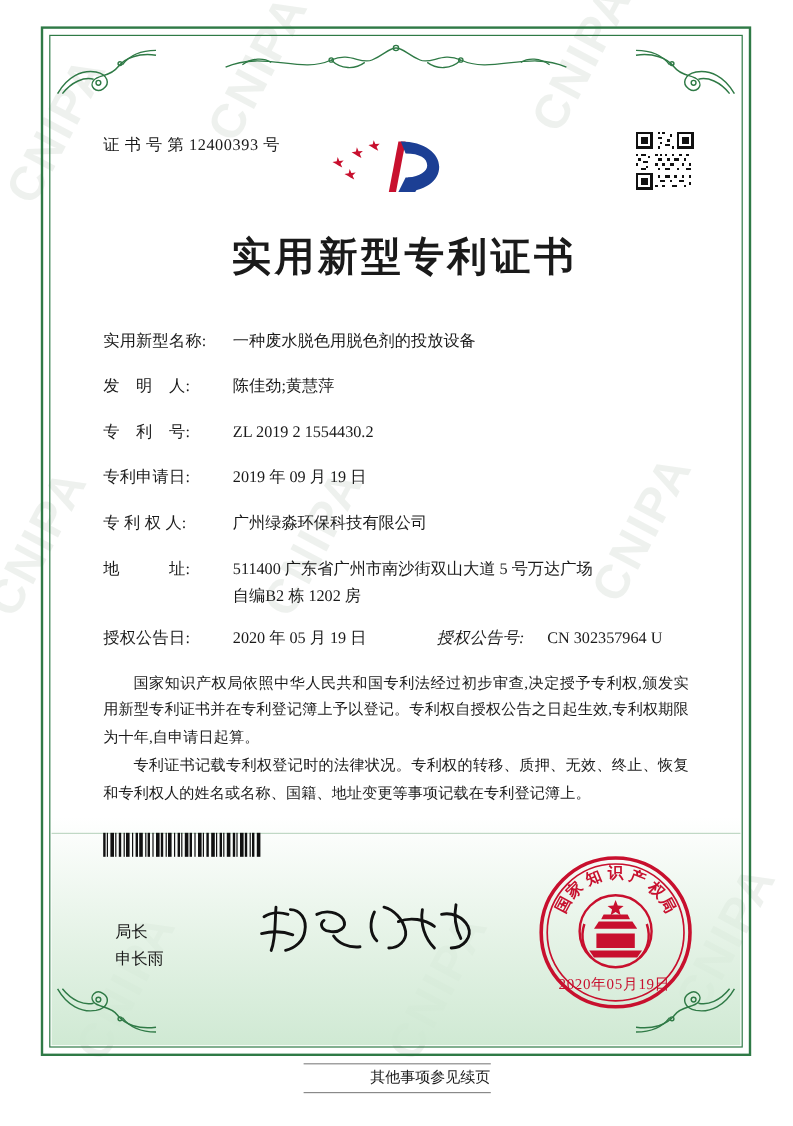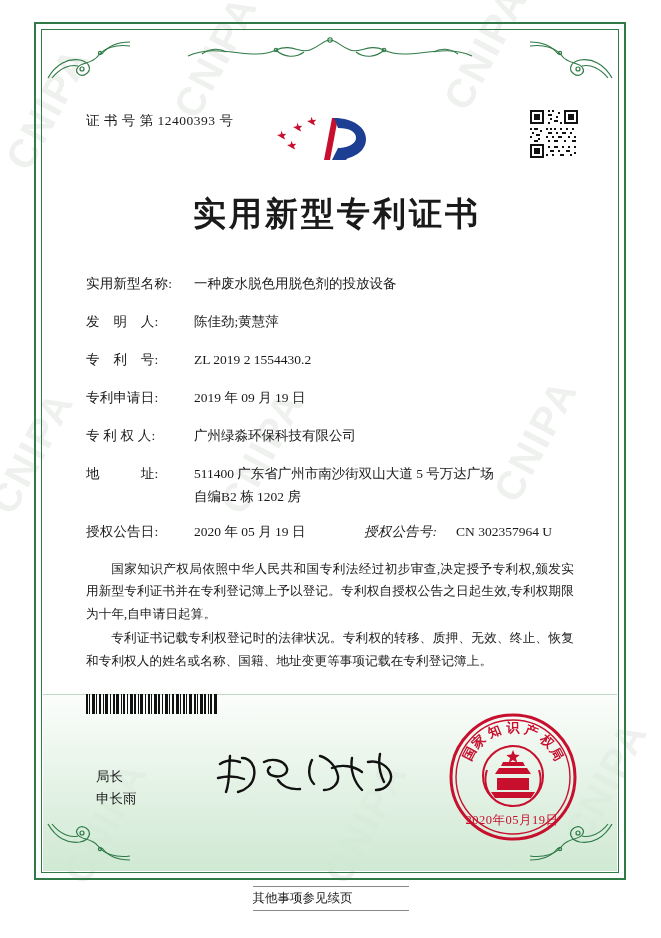--- a/index.html
+++ b/index.html
@@ -271,21 +271,21 @@
     font-size: 12.5px;
   }
 
   
   .footer-note {
     position: absolute;
     left: 50%;
     margin-left: -78px;
     top: 886px;
     width: 156px;
-    text-align: left;
+    text-align: right;
     font-size: 12.5px;
     padding: 3px 0;
     border-top: 1px solid #8a8a8a;
     border-bottom: 1px solid #8a8a8a;
     z-index: 4;
     font-family: Liberation Mono, monospace;
   }
 </style>
 </head>
 <body>

